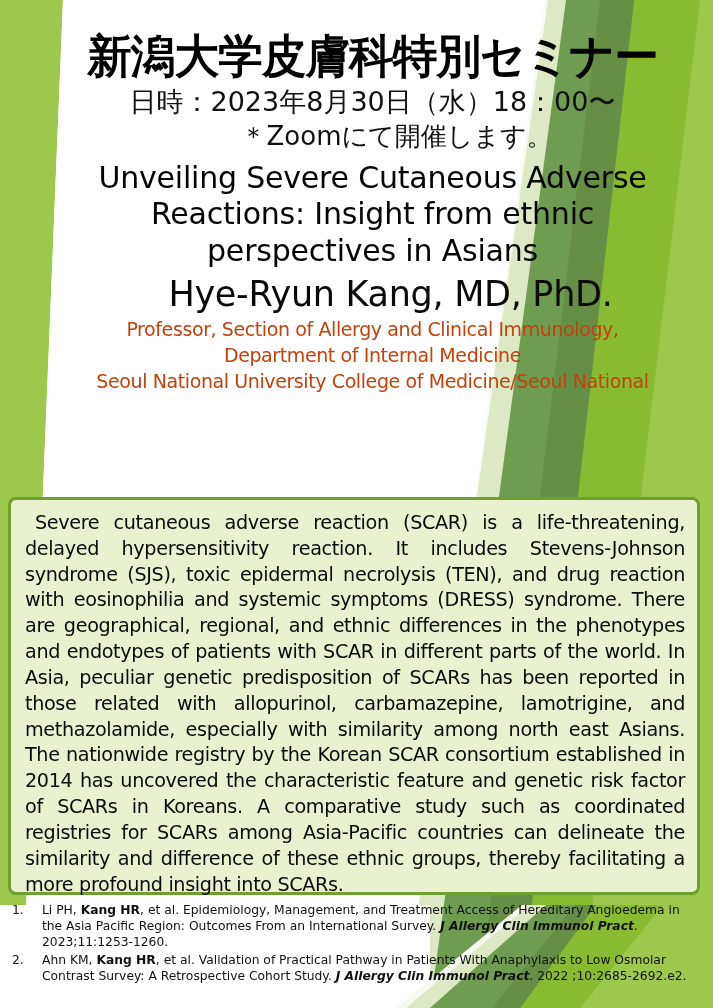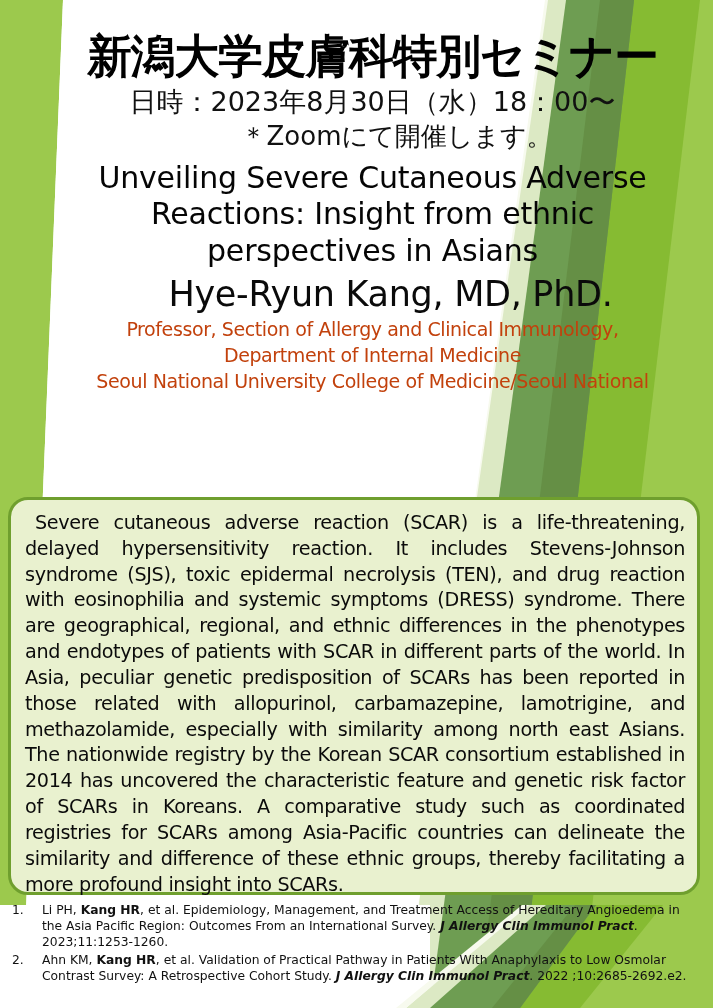--- a/index.html
+++ b/index.html
@@ -97,21 +97,21 @@
   
   .abstract-box {
     position: absolute;
     left: 8px;
     top: 497px;
     width: 692px;
     height: 398px;
     box-sizing: border-box;
     background: #e9f1cf;
     border: 3px solid #6f9f2e;
-    border-radius: 20px;
+    border-radius: 8px;
     z-index: 4;
     padding: 10px 12px 8px 14px;
   }
   .abstract-text {
     font-family: "DejaVu Sans", "Liberation Sans", sans-serif;
     font-size: 19.2px;
     line-height: 1.345;
     color: #0b0b0b;
     text-align: justify;
     text-justify: inter-word;

